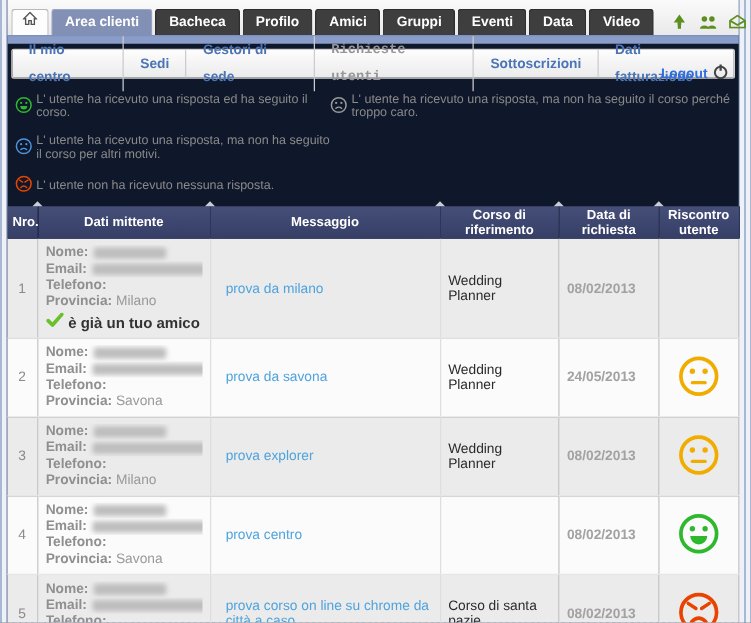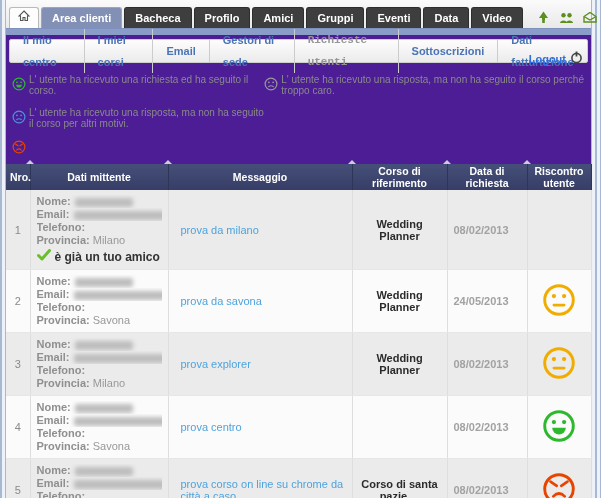--- a/index.html
+++ b/index.html
@@ -2,21 +2,21 @@
 <html><head>
 <meta charset="utf-8">
 <style>
   html,body{margin:0;padding:0;}
   body{
     width:601px;height:498px;overflow:hidden;
     font-family:"Liberation Sans", sans-serif;
     background:repeating-linear-gradient(90deg,#a7b8d2 0px,#a7b8d2 2px,#eef2f8 2px,#eef2f8 5px);
   }
   .page{position:relative;width:601px;height:498px;overflow:hidden;}
-  .content{position:absolute;left:6px;top:0;width:585px;height:498px;background:#4c1d95;}
+  .content{position:absolute;left:6px;top:0;width:585px;height:498px;background:#0f172a;}
 
   
   .topnav{
     position:relative;height:28px;
     background:linear-gradient(#fbfbfb,#e9e9e9);
     padding-top:5px;box-sizing:border-box;
     white-space:nowrap;
   }
   .topnav-inner{display:flex;align-items:flex-end;height:23px;padding-left:3px;}
   .tab{
@@ -93,21 +93,21 @@
   .sender-value{color:#999;}
   .blur{
     display:inline-block;height:9px;border-radius:2px;background:#bdbdbd;
     filter:blur(2px);vertical-align:middle;margin-left:4px;
   }
   .blur.nome{width:58px;} .blur.email{width:112px;}
   .friend-note{display:flex;align-items:center;gap:4px;margin-top:2px;
     font-weight:bold;color:#333;font-size:12px;}
   td.msg a{color:#4fa3dd;text-decoration:none;cursor:pointer;}
   td.msg{padding-left:12px;}
-  td.course{font-weight:bold;color:#2b2b2b;text-align:center;}
+  td.course{font-weight:normal;color:#2b2b2b;}
   td.date{color:#a2a2a2;font-weight:bold;}
   td.feed{text-align:center;}
 </style>
 </head>
 <body>
 
 <div class="page">
   <div class="content">
 
     <div class="topnav">
@@ -159,55 +159,55 @@
               <circle cx="6.5" cy="7" r="4.6" fill="none" stroke="#444" stroke-width="1.6"></circle>
               <line x1="6.5" y1="0.5" x2="6.5" y2="5.5" stroke="#444" stroke-width="1.8"></line>
             </svg>
         </span>
       </a>
     </div>
     <div class="blueband"></div>
 
     <div class="subnav">
         <a class="subnav-item">Il mio centro</a>
-        <a class="subnav-item">I miei corsi</a>
-        <a class="subnav-item">Email</a>
+        <a class="subnav-item">Sedi</a>
         <a class="subnav-item">Gestori di sede</a>
         <a class="subnav-item current">Richieste utenti</a>
         <a class="subnav-item">Sottoscrizioni</a>
         <a class="subnav-item">Dati fatturazione</a>
       </div>
 
     <div class="legend">
       <div class="legend-col left">
           <div class="legend-item">
             <span><svg width="14" height="14" viewBox="0 0 30 30">
                 <circle cx="15" cy="15" r="12.6" fill="none" stroke="#2eb82e" stroke-width="2.6"></circle>
                 <circle cx="10.5" cy="11.5" r="1.9" fill="#2eb82e"></circle>
                 <circle cx="19.5" cy="11.5" r="1.9" fill="#2eb82e"></circle>
                 <path d="M9 16.5 A 6 6 0 0 0 21 16.5 Z" fill="#2eb82e"></path>
               </svg></span>
-            <span>L' utente ha ricevuto una richiesta ed ha seguito il corso.</span>
+            <span>L' utente ha ricevuto una risposta ed ha seguito il corso.</span>
           </div>
           <div class="legend-item">
             <span><svg width="14" height="14" viewBox="0 0 30 30">
                 <circle cx="15" cy="15" r="12.6" fill="none" stroke="#4d94db" stroke-width="2.6"></circle>
                 <circle cx="10.5" cy="11.5" r="1.9" fill="#4d94db"></circle>
                 <circle cx="19.5" cy="11.5" r="1.9" fill="#4d94db"></circle>
                 <path d="M10 20.8 Q15 16.6 20 20.8" fill="none" stroke="#4d94db" stroke-width="2.3" stroke-linecap="round"></path>
               </svg></span>
             <span>L' utente ha ricevuto una risposta, ma non ha seguito il corso per altri motivi.</span>
           </div>
           <div class="legend-item">
             <span><svg width="14" height="14" viewBox="0 0 30 30">
                 <circle cx="15" cy="15" r="12.6" fill="none" stroke="#e84300" stroke-width="2.6"></circle>
                 <path d="M7.5 8.5 L13 12.2" stroke="#e84300" stroke-width="2.4" stroke-linecap="round"></path>
                 <path d="M22.5 8.5 L17 12.2" stroke="#e84300" stroke-width="2.4" stroke-linecap="round"></path>
                 <path d="M10 21.5 Q15 16.5 20 21.5" fill="none" stroke="#e84300" stroke-width="2.4" stroke-linecap="round"></path>
               </svg></span>
+            <span>L' utente non ha ricevuto nessuna risposta.</span>
           </div>
         </div>
       <div class="legend-col right">
           <div class="legend-item">
             <span><svg width="14" height="14" viewBox="0 0 30 30">
                 <circle cx="15" cy="15" r="12.6" fill="none" stroke="#999999" stroke-width="2.6"></circle>
                 <circle cx="10.5" cy="11.5" r="1.9" fill="#999999"></circle>
                 <circle cx="19.5" cy="11.5" r="1.9" fill="#999999"></circle>
                 <path d="M10 20.8 Q15 16.6 20 20.8" fill="none" stroke="#999999" stroke-width="2.3" stroke-linecap="round"></path>
               </svg></span>

